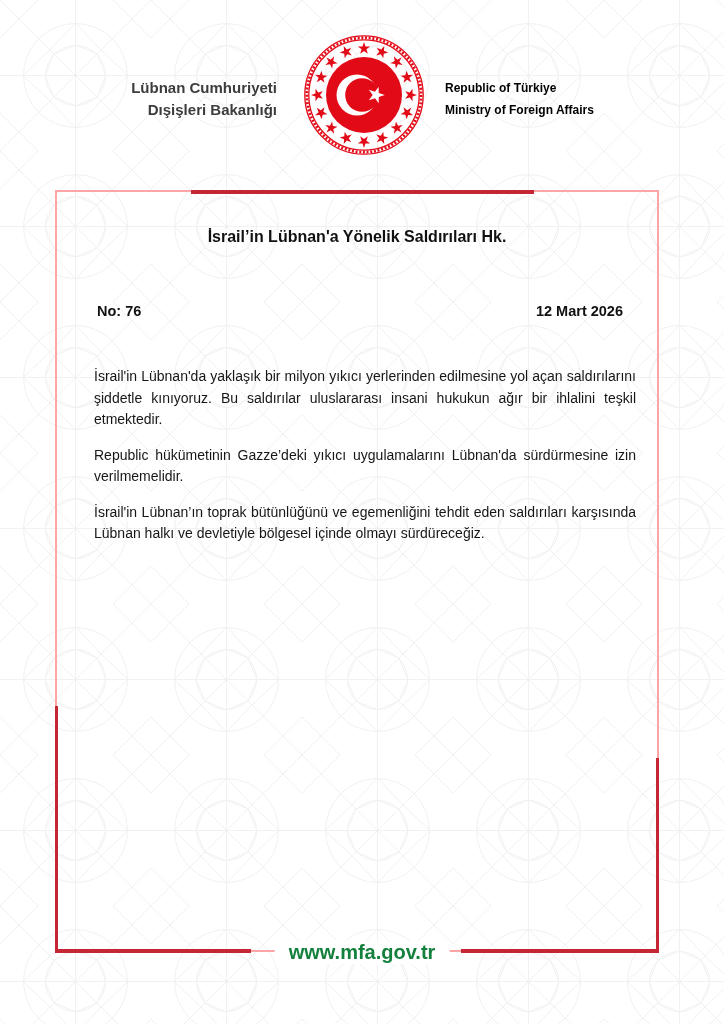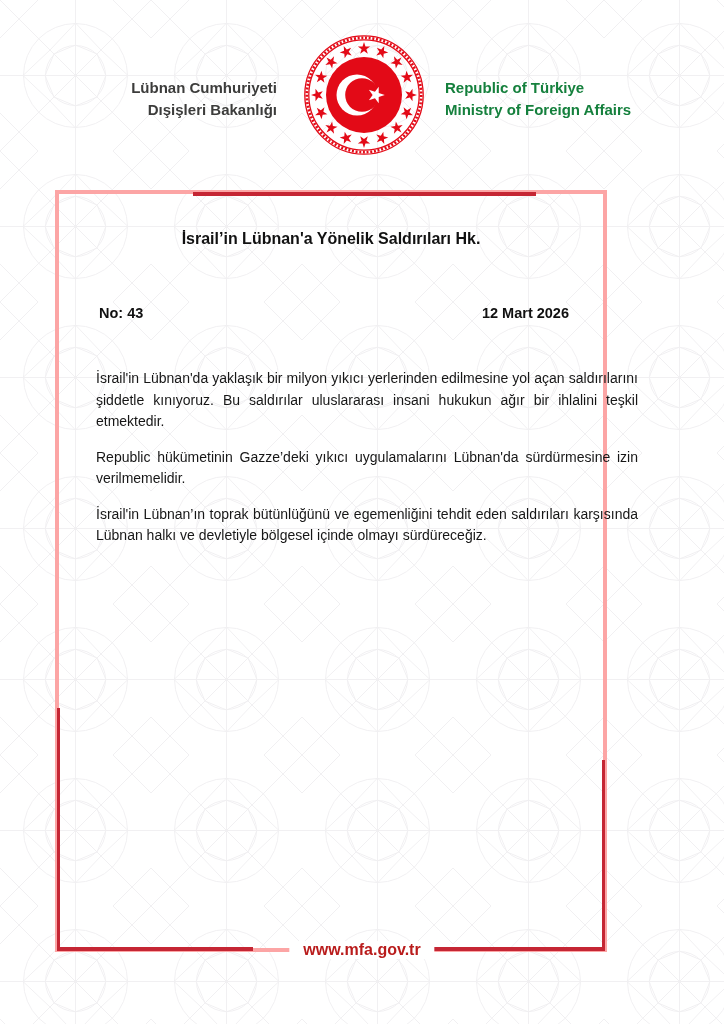--- a/index.html
+++ b/index.html
@@ -13,28 +13,28 @@
   .bg-pattern{position:absolute;left:0;top:0;width:724px;height:1024px;z-index:0;}
 
   
   .header{position:absolute;left:0;top:0;width:724px;height:170px;z-index:1;}
   .hdr-left{
     position:absolute;left:58px;top:77px;width:219px;
     text-align:right;font-size:15px;line-height:22px;font-weight:600;color:#3c3c3b;
   }
   .hdr-right{
     position:absolute;left:445px;top:77px;width:240px;
-    text-align:left;font-size:15px;line-height:22px;font-weight:600;color:#15803d;
+    text-align:left;font-size:12px;line-height:22px;font-weight:600;color:#000000;
   }
   .emblem{position:absolute;left:301px;top:32px;width:126px;height:126px;}
 
   
   .frame{
-    position:absolute;left:55px;top:190px;width:552px;height:762px;
-    border:4px solid #fca5a5;box-sizing:border-box;z-index:1;
+    position:absolute;left:55px;top:190px;width:604px;height:762px;
+    border:2px solid #fca5a5;box-sizing:border-box;z-index:1;
   }
   .red-seg{position:absolute;background:#c52634;}
   .red-top{top:-2.5px;left:134px;width:343px;height:4px;}
   .red-left{left:-2px;top:514px;bottom:-2px;width:3px;}
   .red-right{right:-2px;top:566px;bottom:-2px;width:3px;}
   .red-bottom-left{left:-2px;bottom:-2.5px;width:196px;height:4px;}
   .red-bottom-right{right:-2px;bottom:-2.5px;width:198px;height:4px;}
 
   .doc-title{
     position:absolute;top:36px;left:0;width:100%;margin:0;
@@ -48,21 +48,21 @@
   .doc-body{
     position:absolute;top:174px;left:37px;width:542px;
     font-size:14px;line-height:21.5px;color:#161616;text-align:justify;
   }
   .doc-body p{margin:0 0 14px 0;}
 
   
   .footer{
     position:absolute;top:941px;left:50%;transform:translateX(-50%);
     background:#ffffff;padding:0 14px;z-index:2;
-    font-size:16px;font-weight:600;color:#b91c1c;white-space:nowrap;
+    font-size:20px;font-weight:600;color:#15803d;white-space:nowrap;
   }
 </style>
 </head>
 <body>
 
 <div class="page">
 
   <svg class="bg-pattern" aria-hidden="true">
     <defs>
       <pattern id="geo" width="151" height="151" patternUnits="userSpaceOnUse">
@@ -131,21 +131,21 @@
   <div class="frame">
     <div class="red-seg red-top"></div>
     <div class="red-seg red-left"></div>
     <div class="red-seg red-right"></div>
     <div class="red-seg red-bottom-left"></div>
     <div class="red-seg red-bottom-right"></div>
 
     <h1 class="doc-title">İsrail’in Lübnan'a Yönelik Saldırıları Hk.</h1>
 
     <div class="meta-row">
-      <span>No: 43</span>
+      <span>No: 76</span>
       <span>12 Mart 2026</span>
     </div>
 
     <div class="doc-body">
       <p>İsrail'in Lübnan'da yaklaşık bir milyon yıkıcı yerlerinden edilmesine yol açan saldırılarını şiddetle kınıyoruz. Bu saldırılar uluslararası insani hukukun ağır bir ihlalini teşkil etmektedir.</p>
       <p>Republic hükümetinin Gazze’deki yıkıcı uygulamalarını Lübnan'da sürdürmesine izin verilmemelidir.</p>
       <p>İsrail'in Lübnan’ın toprak bütünlüğünü ve egemenliğini tehdit eden saldırıları karşısında Lübnan halkı ve devletiyle bölgesel içinde olmayı sürdüreceğiz.</p>
     </div>
   </div>
 

